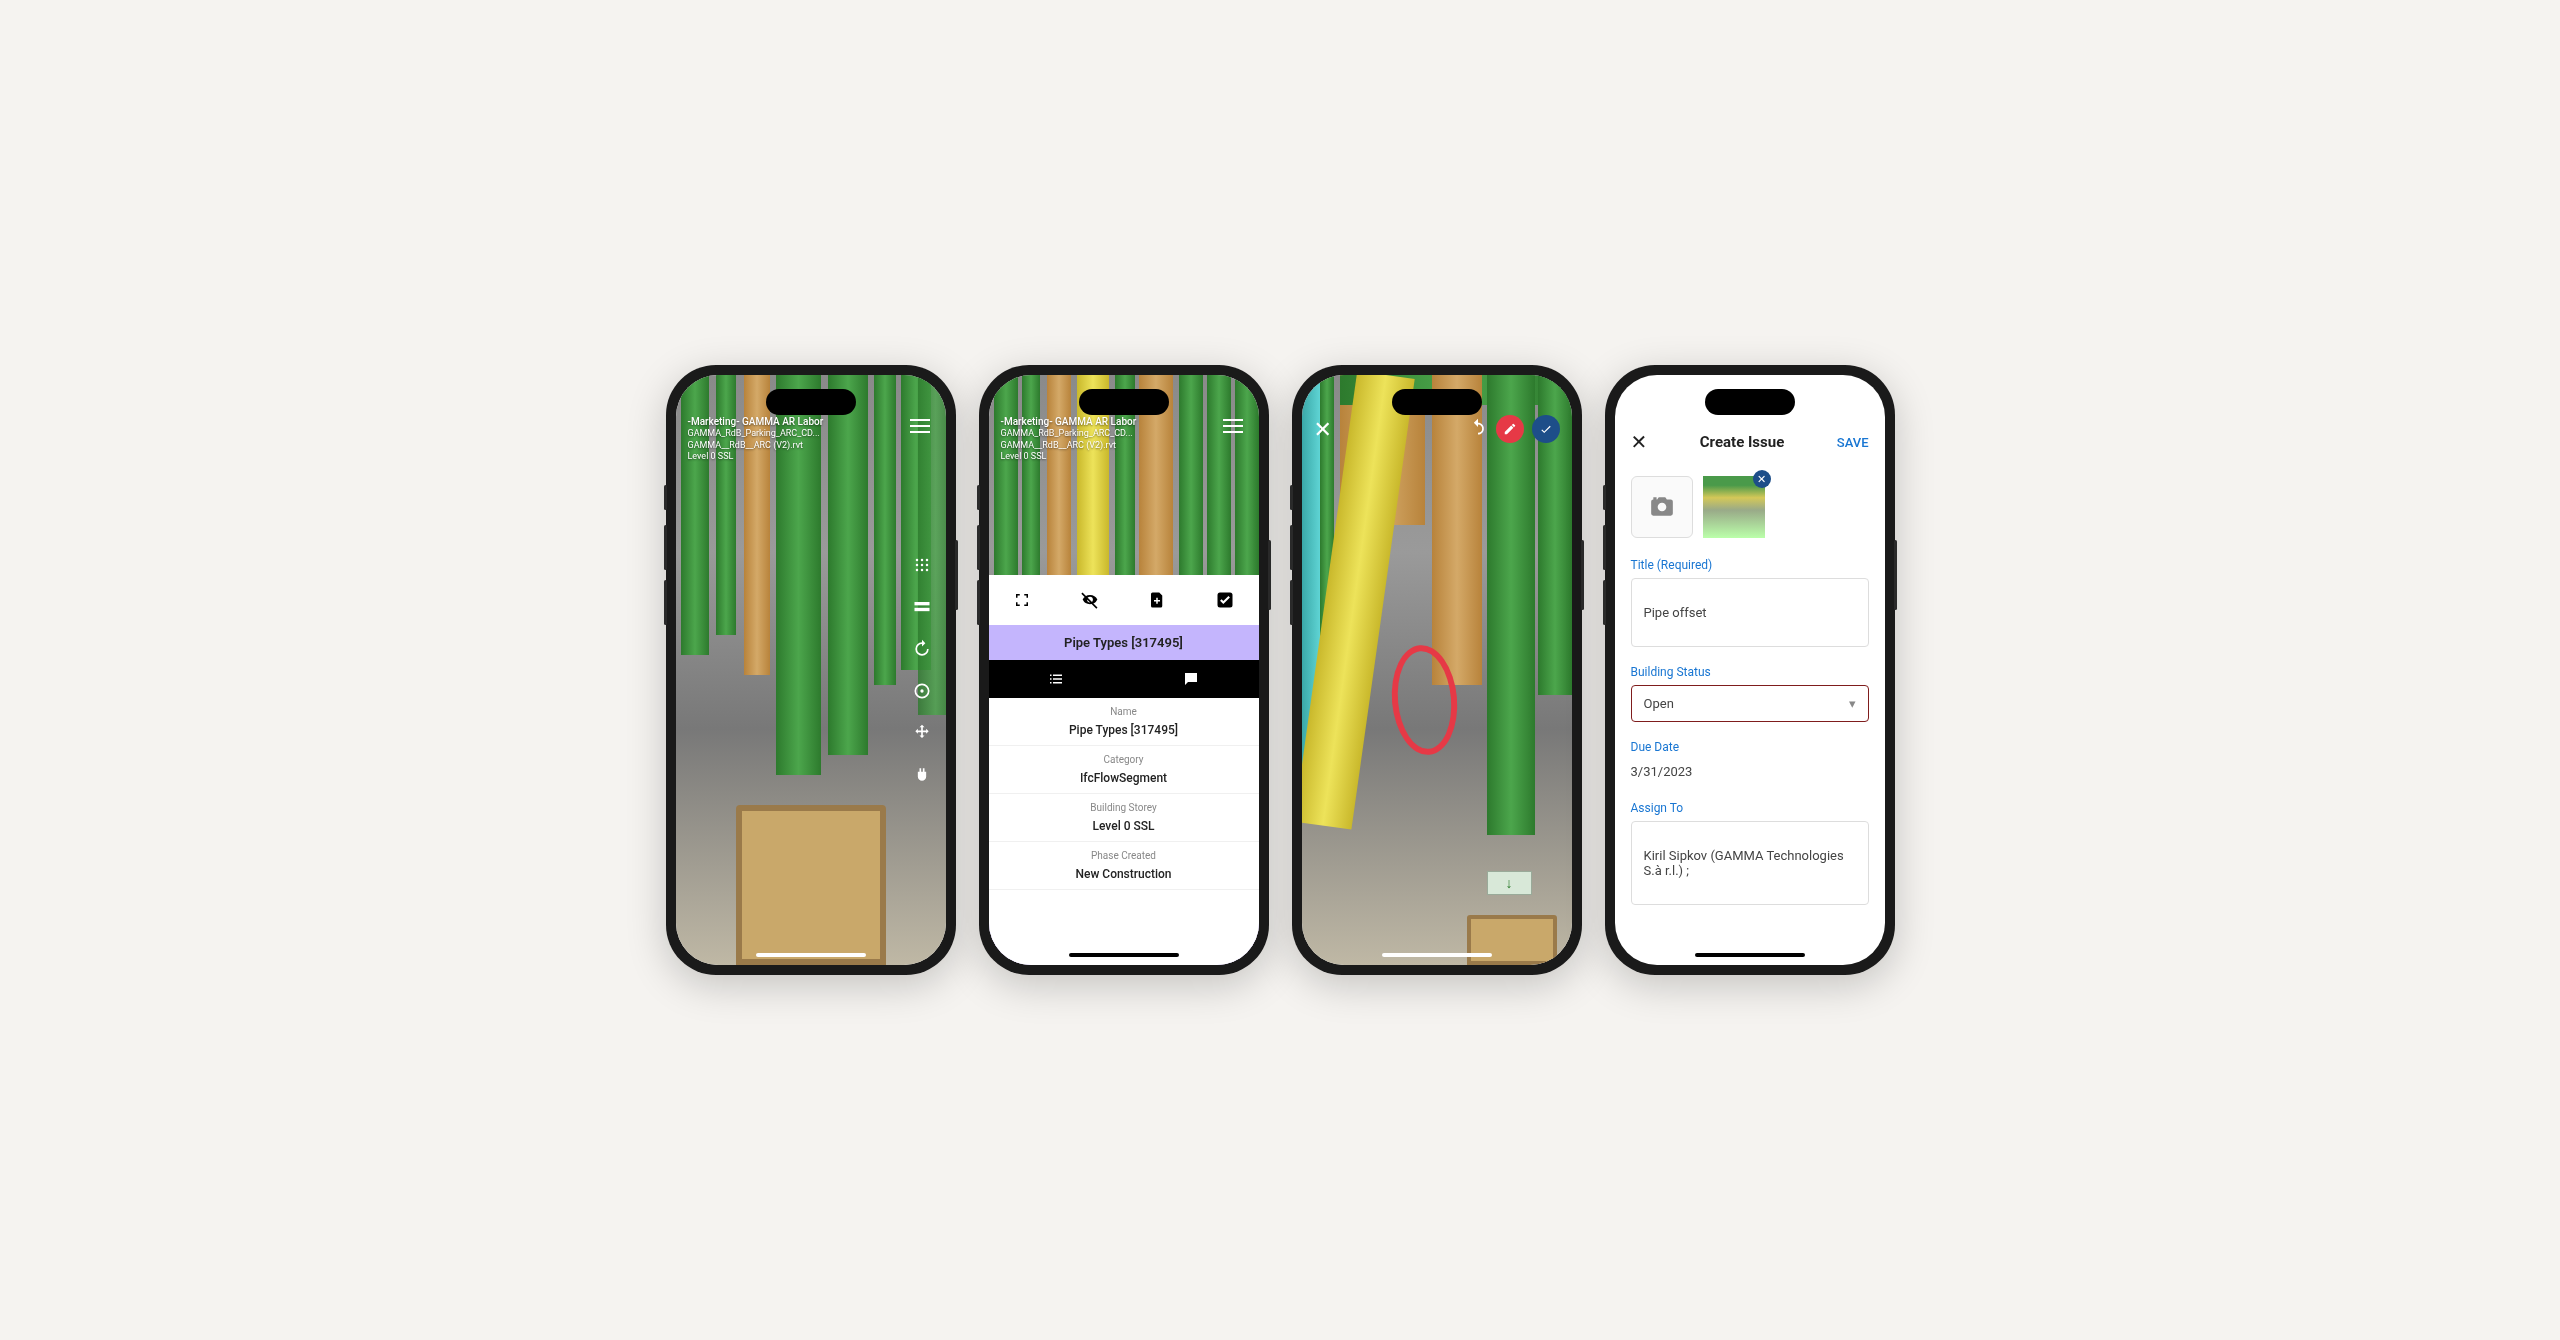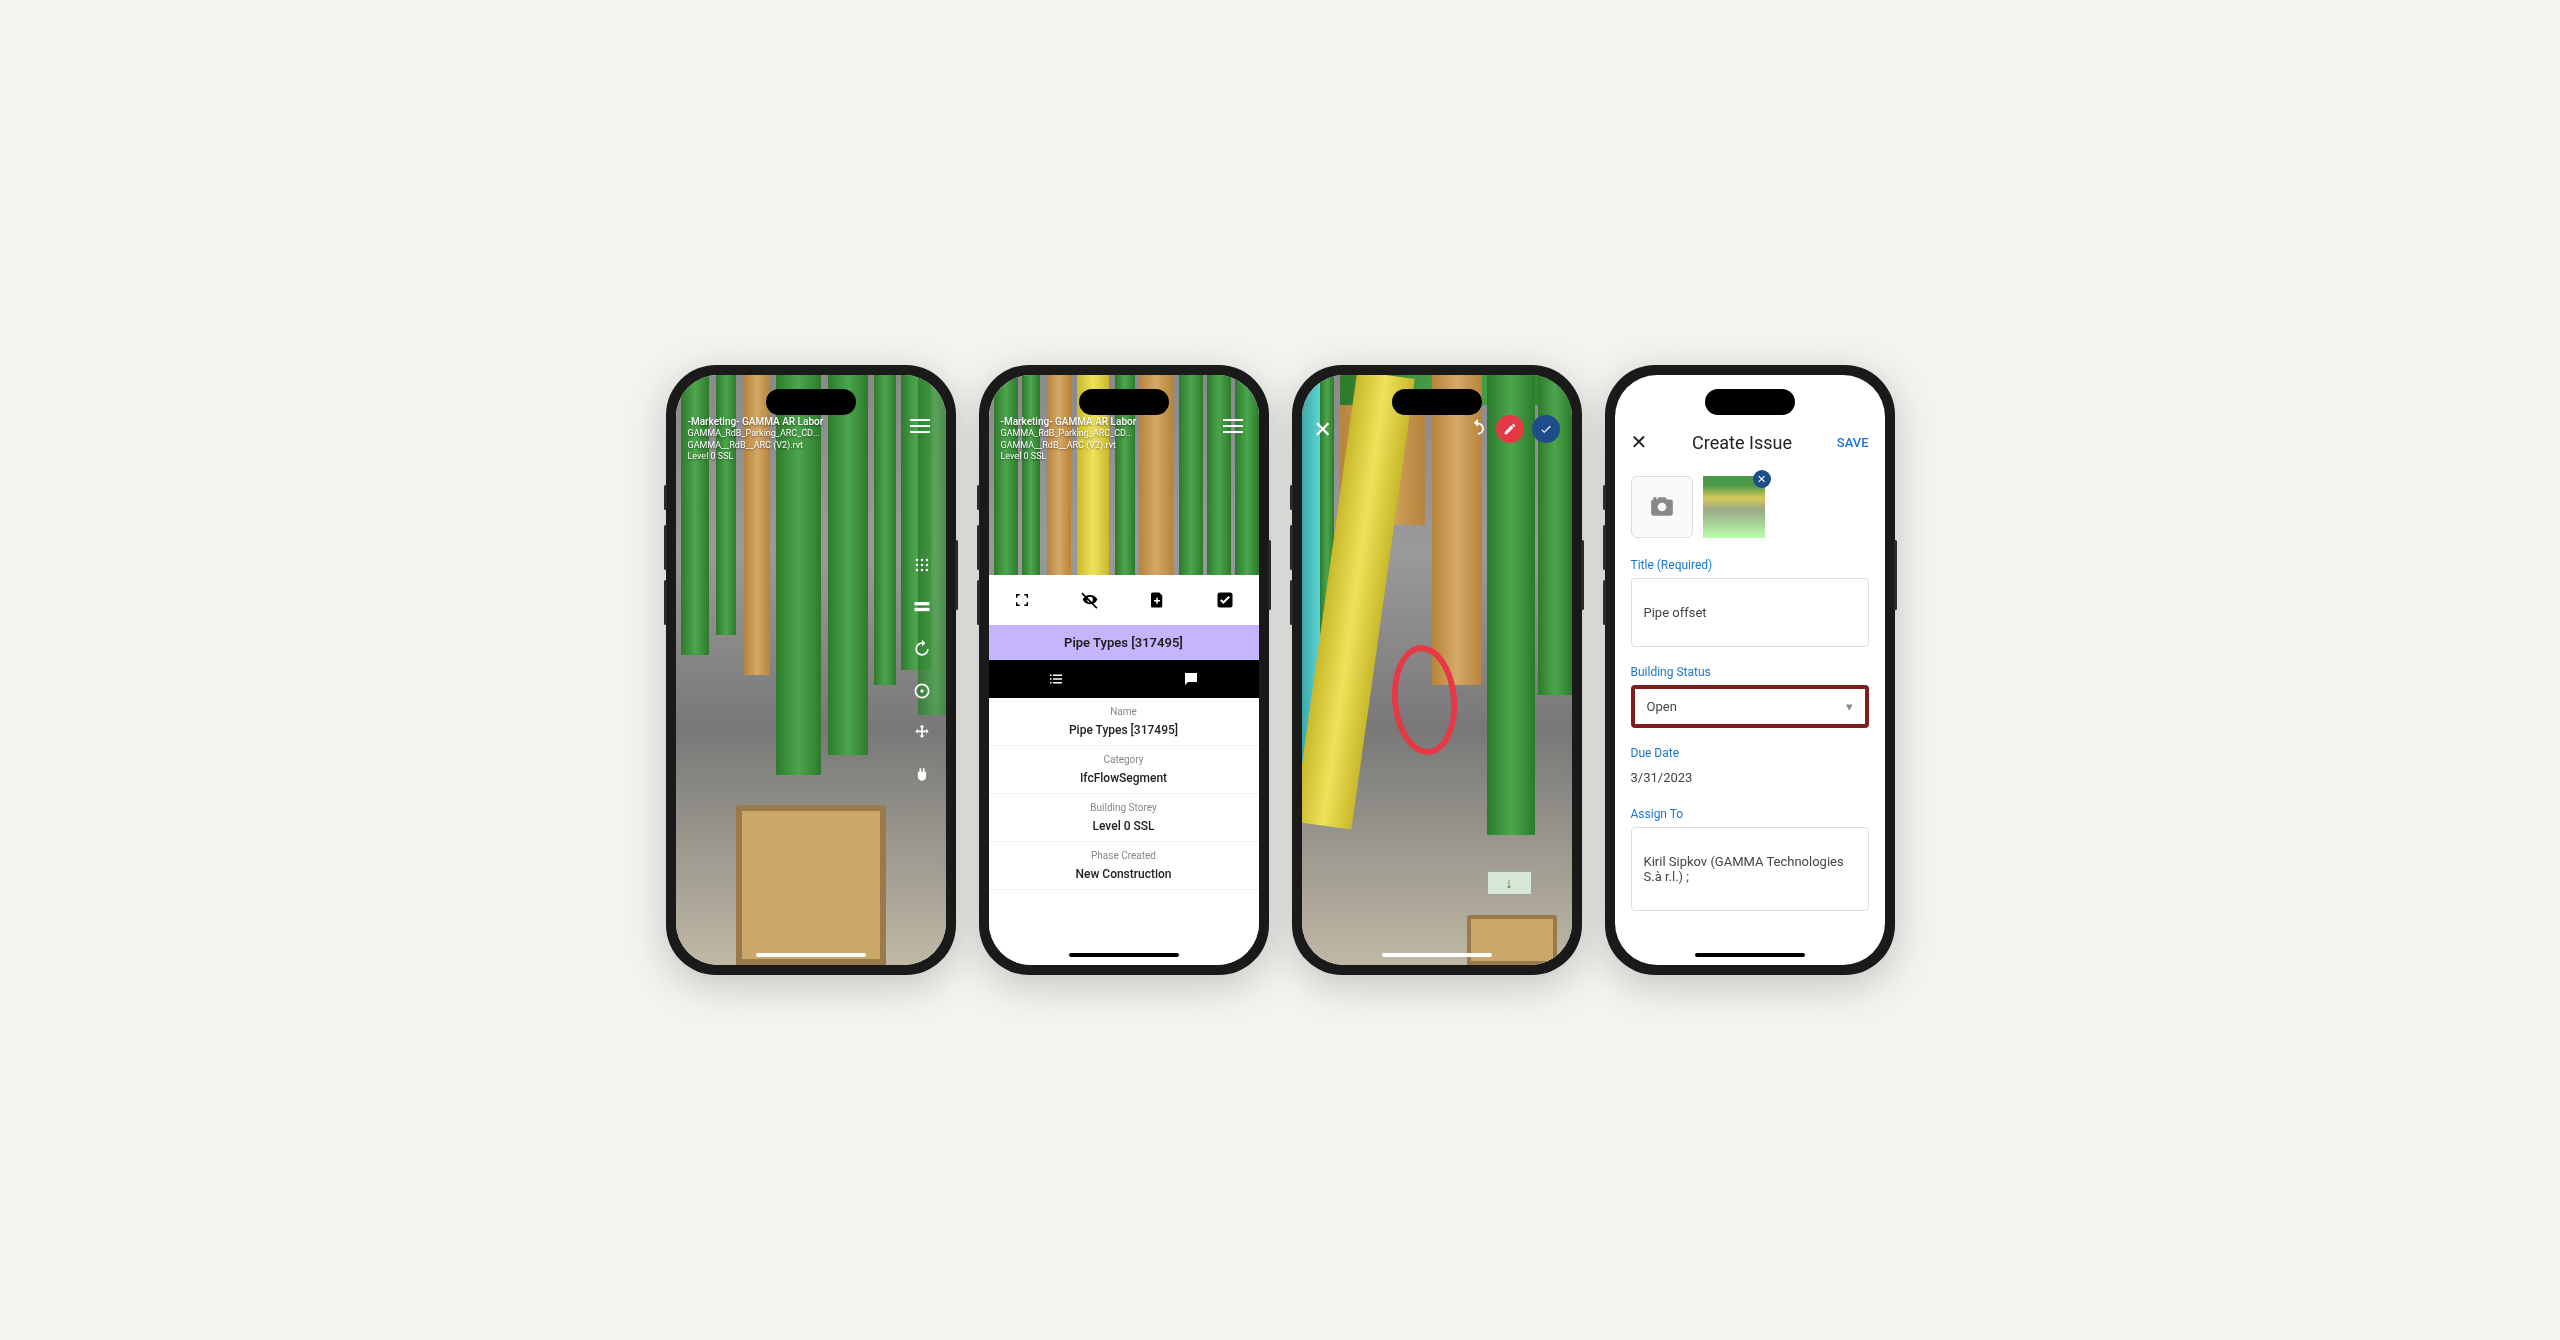--- a/index.html
+++ b/index.html
@@ -51,32 +51,32 @@
 .annot-tools{display:flex;gap:8px;align-items:center}
 .circ-btn{width:28px;height:28px;border-radius:50%;display:flex;align-items:center;justify-content:center}
 .circ-btn.red{background:#e63946}
 .circ-btn.blue{background:#1d4e89}
 .circ-btn svg{width:14px;height:14px;fill:#fff}
 .red-annot{position:absolute;top:270px;left:90px;width:65px;height:110px;border:6px solid #e63946;border-radius:50%;transform:rotate(-5deg);z-index:25}
 
 .form-screen{background:#fff;height:100%;padding-top:45px;display:flex;flex-direction:column}
 .form-header{display:flex;align-items:center;justify-content:space-between;padding:10px 16px}
 .form-close{font-size:20px;color:#222;font-weight:400}
-.form-title{font-size:18px;color:#222;font-weight:400}
+.form-title{font-size:15px;color:#222;font-weight:700}
 .form-save{font-size:13px;color:#1976d2;font-weight:500}
 .form-body{flex:1;padding:12px 16px;overflow-y:auto}
 .attach-row{display:flex;gap:10px;margin-bottom:20px}
 .attach-box{width:62px;height:62px;border:1px solid #ddd;border-radius:6px;display:flex;align-items:center;justify-content:center;position:relative;background:#fafafa}
 .attach-box.thumb{background:linear-gradient(180deg,#4ca64c 0%,#888 50%,#bfb8a5 100%);border:none}
 .attach-remove{position:absolute;top:-6px;right:-6px;width:18px;height:18px;border-radius:50%;background:#1d4e89;color:#fff;display:flex;align-items:center;justify-content:center;font-size:11px}
 .field{margin-bottom:18px}
 .field-label{font-size:12px;color:#1976d2;margin-bottom:6px}
 .field-input{width:100%;border:1px solid #ddd;border-radius:4px;padding:26px 12px;font-size:13px;color:#444;background:#fff}
 .field-input.area{height:56px}
-.field-select{display:flex;justify-content:space-between;align-items:center;border:4px solid #7f1d1d;border-radius:4px;padding:10px 12px;font-size:13px;color:#444}
+.field-select{display:flex;justify-content:space-between;align-items:center;border:1px solid #7f1d1d;border-radius:4px;padding:10px 12px;font-size:13px;color:#444}
 .field-plain{font-size:13px;color:#444;padding:4px 0}
 </style>
 </head>
 <body>
 
 <div class="phones-row">
 
 <div class="phone">
   <div class="phone-btn btn-left b1"></div>
       <div class="phone-btn btn-left b2"></div>

